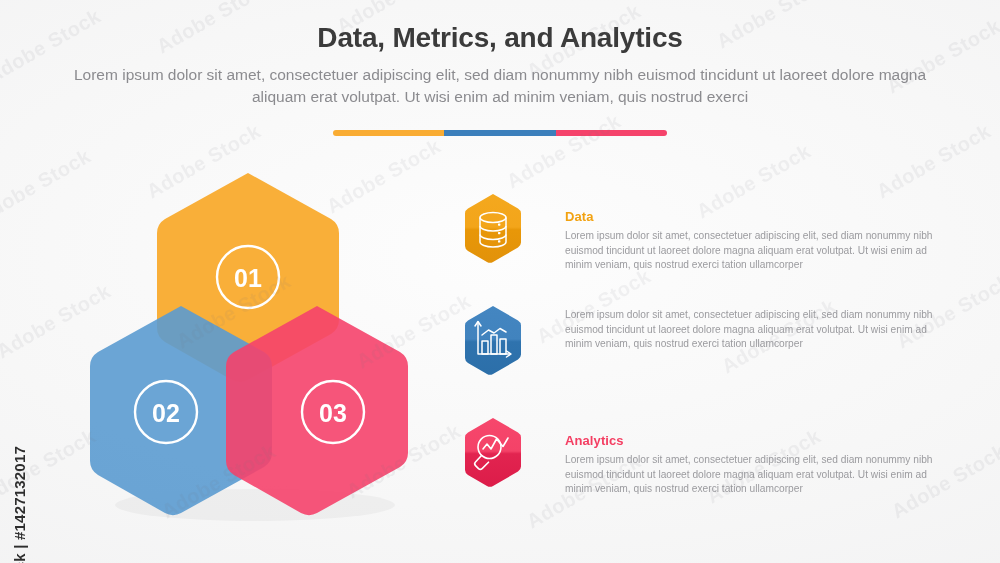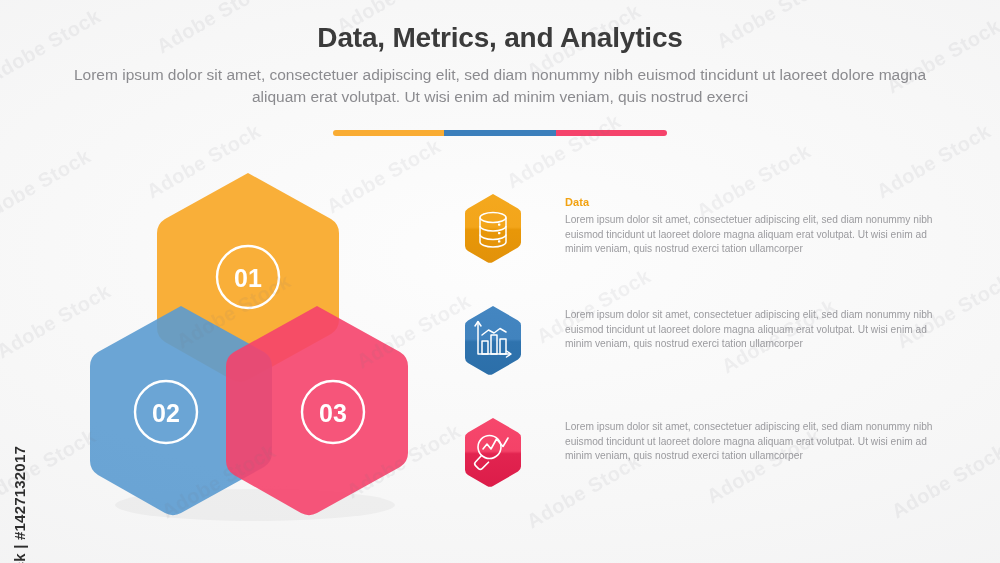--- a/index.html
+++ b/index.html
@@ -149,22 +149,22 @@
 
   .row-body {
     position: absolute;
     left: 103px;
     top: 10px;
     width: 382px;
   }
   .row-title {
     font-family: "Liberation Sans", sans-serif;
     font-weight: 700;
-    font-size: 11px;
-    margin: 0 0 5px 0;
+    font-size: 13px;
+    margin: 13px 0 5px 0;
     letter-spacing: 0.1px;
   }
   .row-desc {
     font-family: "Liberation Sans", sans-serif;
     font-size: 10.2px;
     line-height: 1.44;
     color: #9b9b9f;
     margin: 0;
   }
 </style>
@@ -302,20 +302,21 @@
           </defs>
           <path d="M31 2 L56 16.5 A6 6 0 0 1 59 21.5 L59 50.5 A6 6 0 0 1 56 55.5 L31 70 A6 6 0 0 1 25 70 L6 59 A6 6 0 0 1 3 54 L3 21.5 A6 6 0 0 1 6 16.5 Z" fill="url(#gradPink)"></path>
           <g fill="none" stroke="#ffffff" stroke-width="1.6" stroke-linecap="round" stroke-linejoin="round">
             <circle cx="27.5" cy="31" r="11.5"></circle>
             <path d="M19.5 39.5 L13.5 46 A2.6 2.6 0 0 0 13.5 49.6 L16.5 52.6 A2.6 2.6 0 0 0 20.1 52.6 L26.5 46.2"></path>
             <path d="M21 33 L25 28 L29 33 L34.5 23 L41 30.5 L46 22"></path>
           </g>
         </svg>
       </div>
       <div class="row-body">
+        <h3 class="row-title" style="color:#F43E62">Analytics</h3>
         <p class="row-desc">Lorem ipsum dolor sit amet, consectetuer adipiscing elit, sed diam nonummy nibh euismod tincidunt ut laoreet dolore magna aliquam erat volutpat. Ut wisi enim ad minim veniam, quis nostrud exerci tation ullamcorper</p>
       </div>
     </div>
   </div>
 
   <div class="wm-layer">
     <div class="wm" style="left:-20px;  top:35px;">Adobe Stock</div>
     <div class="wm" style="left:150px;  top:5px;">Adobe Stock</div>
     <div class="wm" style="left:330px;  top:-15px;">Adobe Stock</div>
     <div class="wm" style="left:520px;  top:30px;">Adobe Stock</div>

